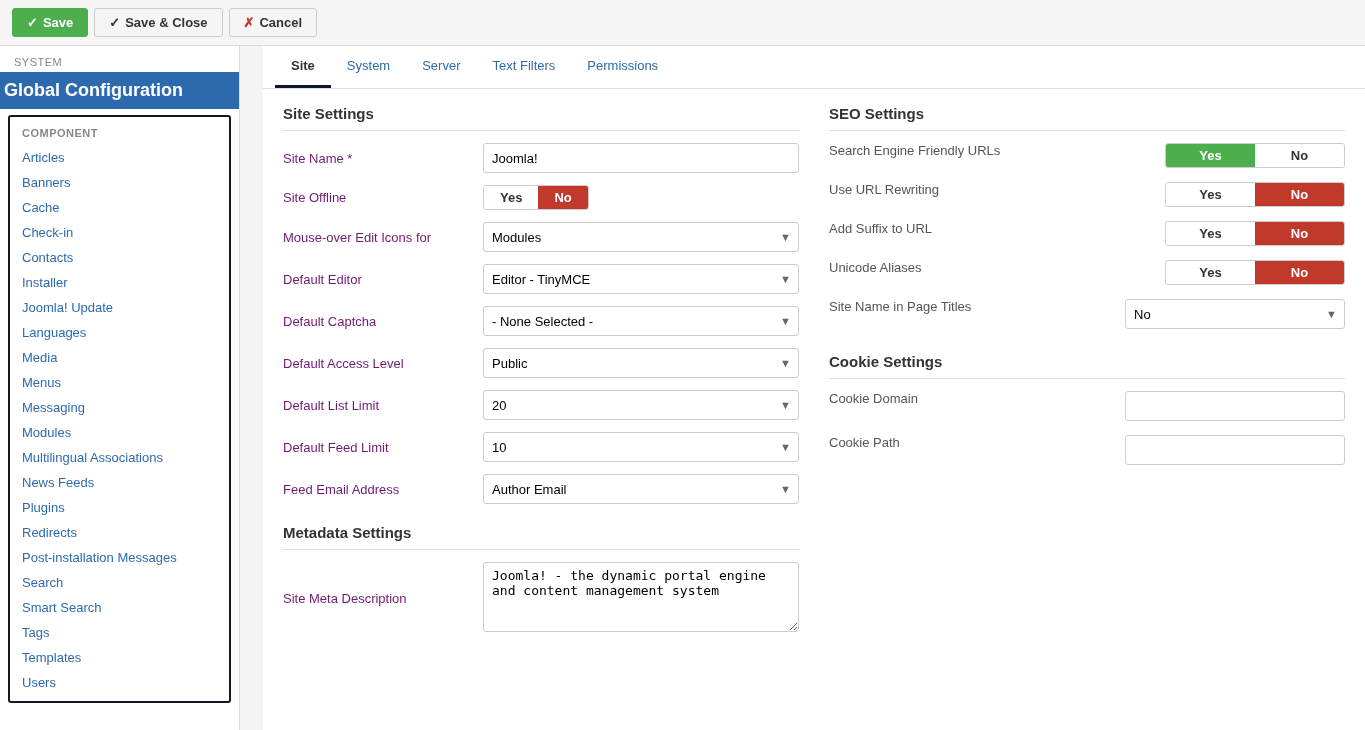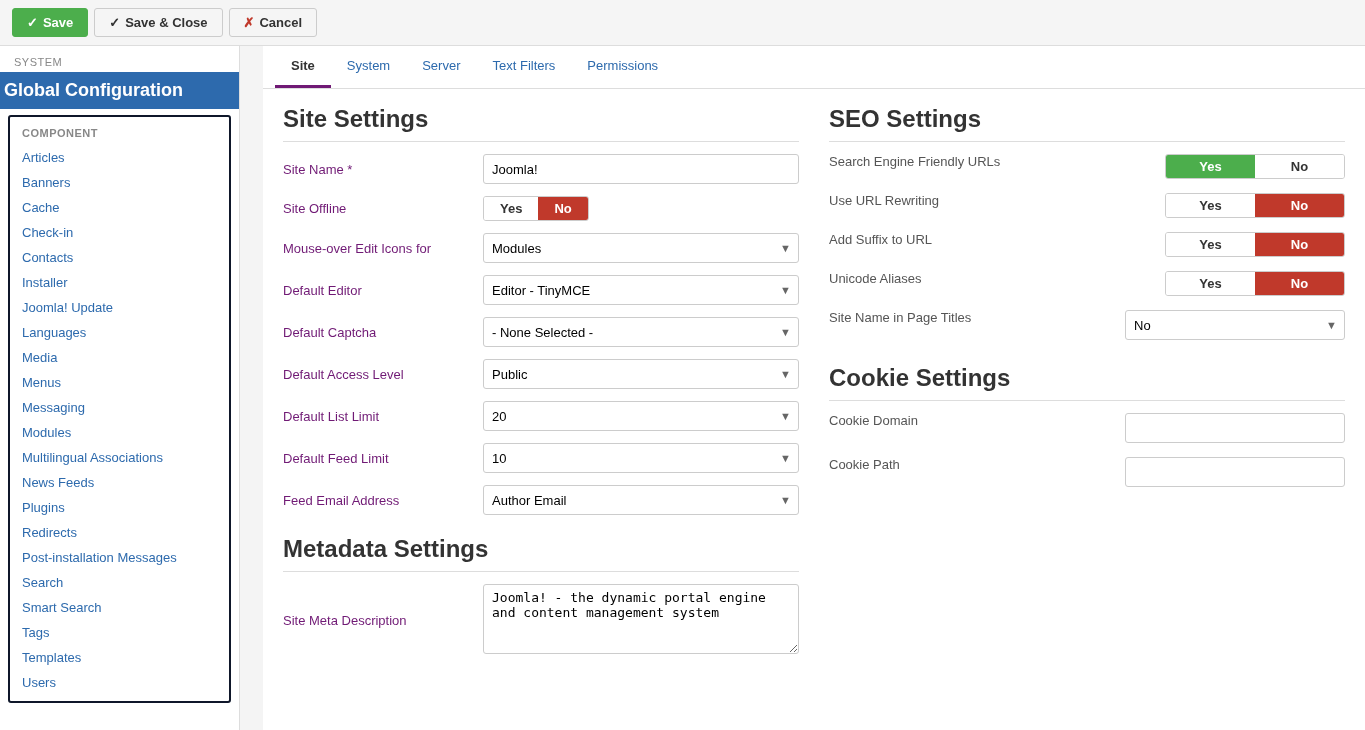--- a/index.html
+++ b/index.html
@@ -93,35 +93,35 @@
     }
     .tab {
       padding: 12px 16px;
       cursor: pointer;
       font-size: 13px;
       color: #2d6aad;
       border-bottom: 3px solid transparent;
     }
     .tab.active {
       color: #333;
-      border-bottom: 3px solid #701a75;
+      border-bottom: 3px solid #0f172a;
       font-weight: bold;
     }
 
     
     .content-area {
       padding: 16px 20px;
       display: flex;
       gap: 30px;
     }
     .content-left { flex: 1; }
     .content-right { flex: 1; }
 
     .section-title {
-      font-size: 24px;
+      font-size: 15px;
       font-weight: bold;
       color: #333;
       margin-bottom: 12px;
       padding-bottom: 8px;
       border-bottom: 1px solid #ddd;
     }
 
     
     .form-row {
       display: flex;

